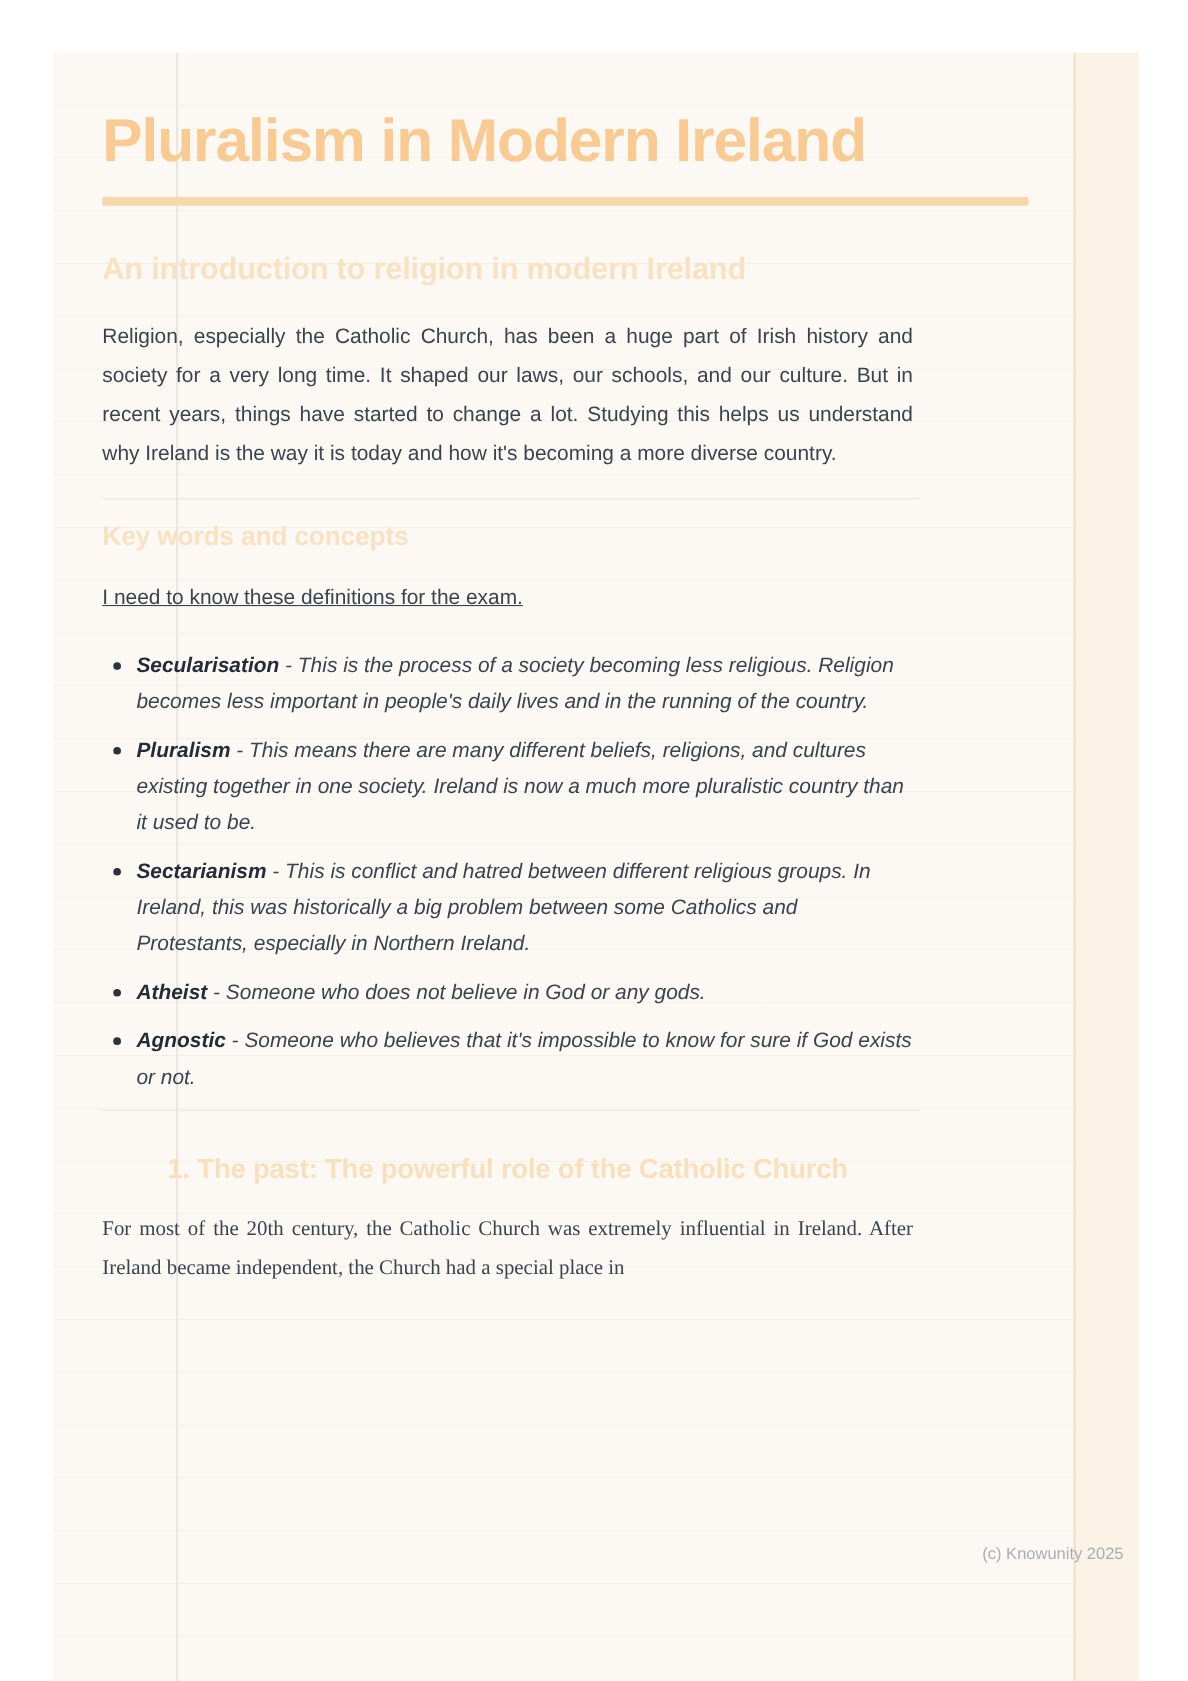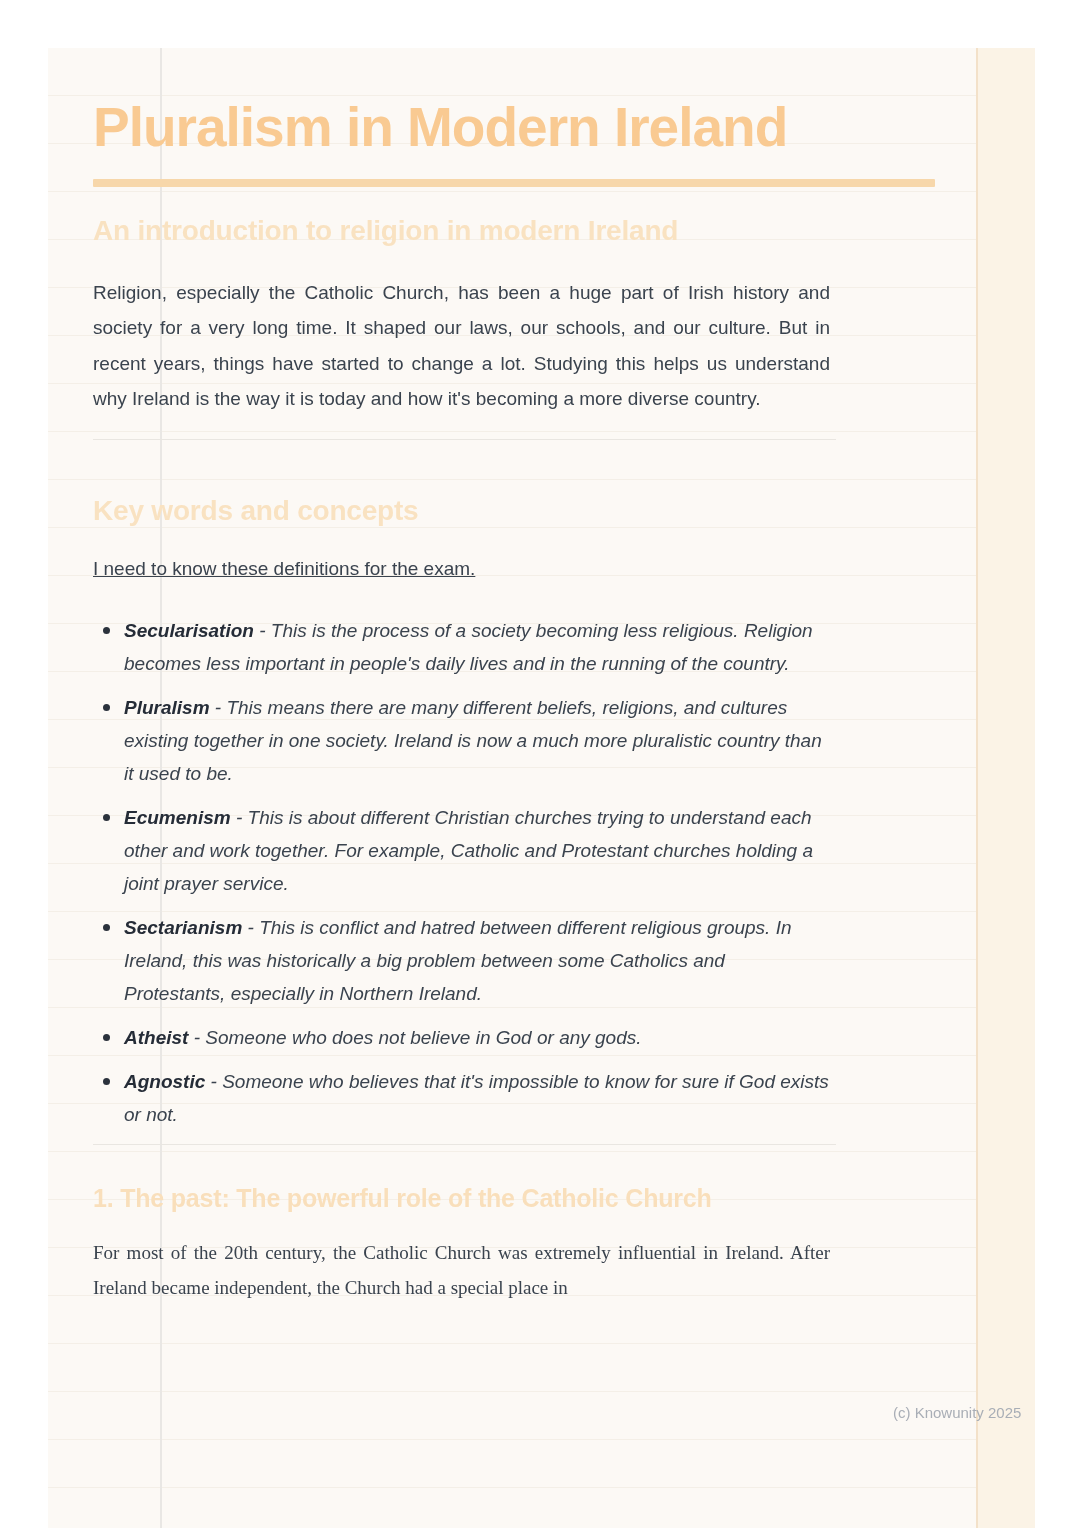--- a/index.html
+++ b/index.html
@@ -43,27 +43,28 @@
   .title-rule {
     margin-top:24px;
     width:842px; height:8px;
     background:#F7D7AA; border-radius:1px;
   }
   h2.peach {
     font-weight:700; color:#F9E2C1;
     letter-spacing:-0.2px; line-height:1.2;
     white-space:nowrap;
   }
-  h2.intro-heading { margin-top:27px; font-size:28px; }
-  h2.keywords-heading { margin-top:54px; font-size:28px; }
+  h2.intro-heading { margin-top:41px; font-size:28px; }
+  h2.keywords-heading { margin-top:20px; font-size:24px; }
   h2.detail-heading { margin-top:38px; font-size:30px; }
   h3.sub-heading {
     margin-top:38px; font-size:25px; font-weight:700;
     color:#F9DFBB; letter-spacing:-0.2px; line-height:1.2;
     white-space:nowrap;
+    text-align:center;
   }
   p.body-text {
     font-size:19px; line-height:35.5px;
     color:#3A434E;
     text-align:justify;
   }
   p.intro-para { margin-top:27px; }
   p.lead-para  { margin-top:24px; text-align:left;text-decoration:underline; }
   p.last-para  { margin-top:22px;font-family:Liberation Serif, serif; }
   hr.section-divider {
@@ -118,24 +119,20 @@
     <ul class="terms-list">
       <li>
         <strong>Secularisation</strong>
         <span>- This is the process of a society becoming less religious. Religion becomes less important in people's daily lives and in the running of the country.</span>
       </li>
       <li>
         <strong>Pluralism</strong>
         <span>- This means there are many different beliefs, religions, and cultures existing together in one society. Ireland is now a much more pluralistic country than it used to be.</span>
       </li>
       <li>
-        <strong>Ecumenism</strong>
-        <span>- This is about different Christian churches trying to understand each other and work together. For example, Catholic and Protestant churches holding a joint prayer service.</span>
-      </li>
-      <li>
         <strong>Sectarianism</strong>
         <span>- This is conflict and hatred between different religious groups. In Ireland, this was historically a big problem between some Catholics and Protestants, especially in Northern Ireland.</span>
       </li>
       <li>
         <strong>Atheist</strong>
         <span>- Someone who does not believe in God or any gods.</span>
       </li>
       <li>
         <strong>Agnostic</strong>
         <span>- Someone who believes that it's impossible to know for sure if God exists or not.</span>

